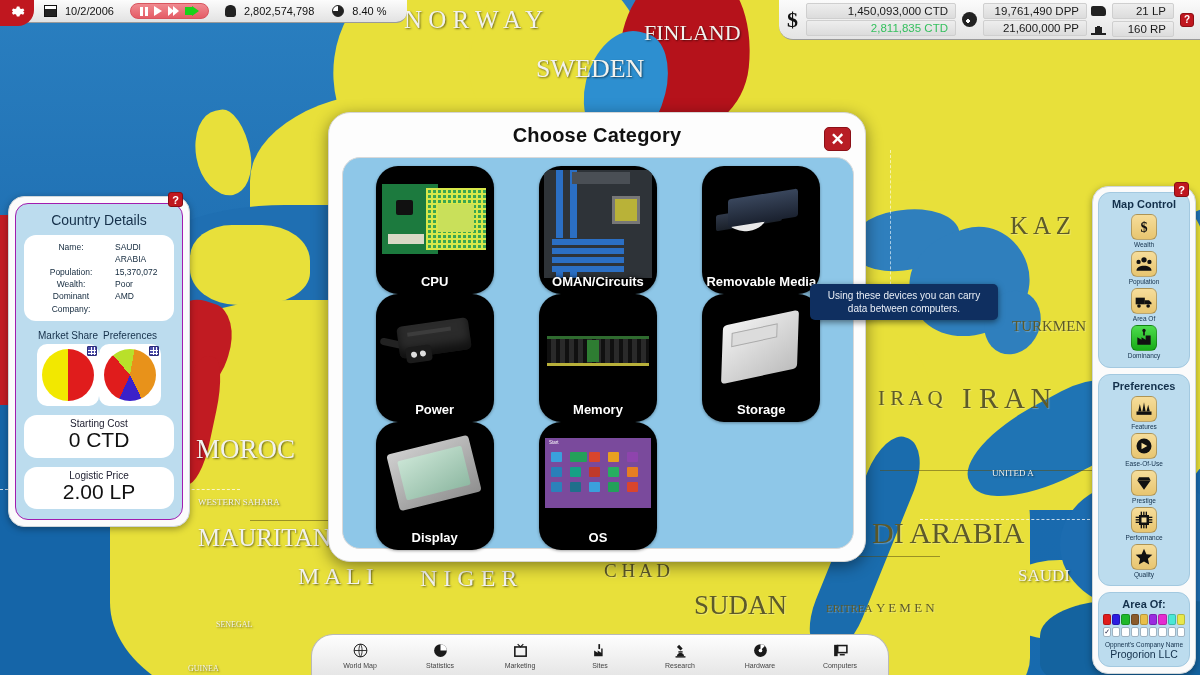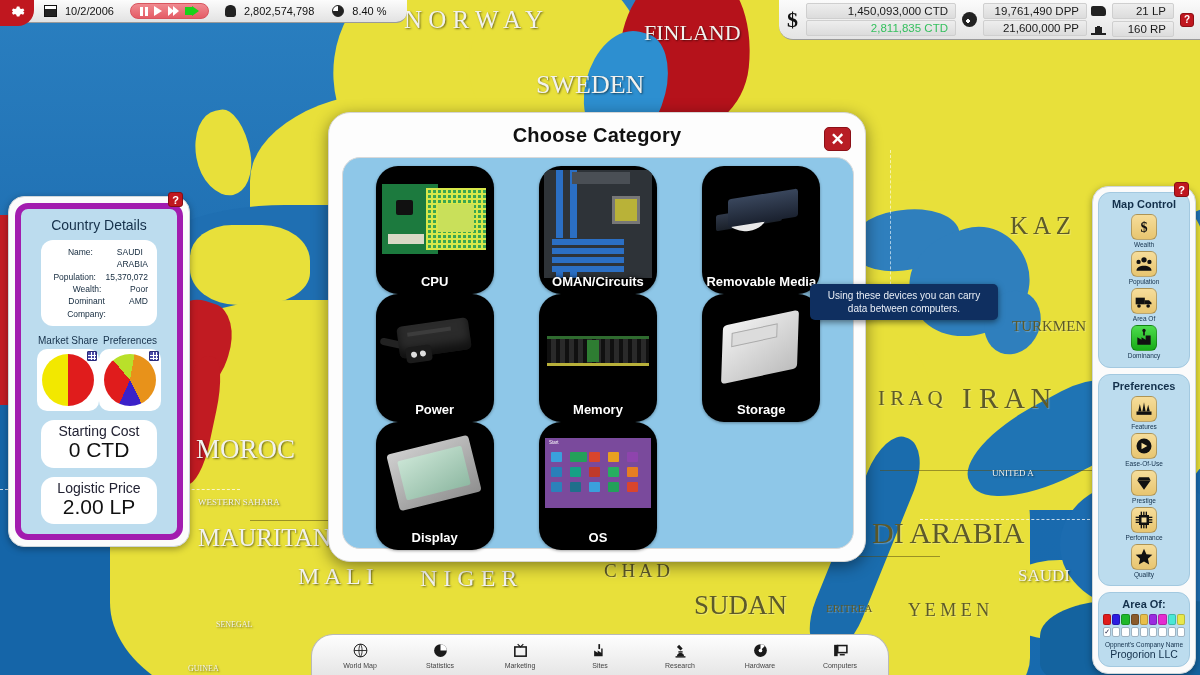--- a/index.html
+++ b/index.html
@@ -140,22 +140,22 @@
     border:1px solid #8d0f15; margin-left:6px;
   }
 
   
   .panel {
     position:absolute; background:#fbfbfb;
     border:1px solid #cfd6da; border-radius:16px;
     box-shadow:0 2px 7px rgba(0,0,0,.35); z-index:30;
   }
   .panel-inner {
-    background:#bcdcee; border:6px solid #a21caf; border-radius:13px;
-    margin:6px; padding:8px 20px 10px;
+    background:#bcdcee; border:1px solid #a21caf; border-radius:13px;
+    margin:6px; padding:8px 8px 10px;
   }
   #country-panel { left:8px; top:196px; width:182px; }
   .panel-title { text-align:center; font-size:14px; color:#15304a; margin-bottom:7px; }
   .kv-box { background:#fff; border-radius:12px; padding:6px 9px; }
   .kv-row { display:flex; font-size:8.5px; color:#13293d; line-height:1.45; }
   .kv-k { width:82px; text-align:center; padding-right:6px; }
   .kv-v { flex:1; text-align:left; }
   .pies { display:flex; justify-content:center; margin-top:9px; }
   .pie-wrap { text-align:center; }
   .pie-cap { font-size:10px; color:#15304a; margin-bottom:3px; }
@@ -168,21 +168,21 @@
       linear-gradient(#fff,#fff) 0 6px/10px 1px no-repeat,
       linear-gradient(#fff,#fff) 3px 0/1px 10px no-repeat,
       linear-gradient(#fff,#fff) 6px 0/1px 10px no-repeat,
       #4b4ba8;
     border:1px solid #2a2a7a; border-radius:1px;
   }
   .stat-box {
     background:#fff; border-radius:13px; margin-top:9px;
     padding:3px 0 6px; text-align:center;
   }
-  .stat-lab { font-size:14px; color:#223; }
+  .stat-lab { font-size:10px; color:#223; }
   .stat-val { font-size:21px; color:#111; line-height:1.08; }
 
   
   #map-control-panel { right:4px; top:186px; width:104px; }
   #map-control-panel .panel-inner { margin:5px; padding:0; background:transparent; border:none; }
   .sub-card {
     background:#bcdcee; border:1px solid #a3c9e0; border-radius:12px;
     padding:5px 4px 6px; margin-bottom:6px;
   }
   .sub-title { text-align:center; font-size:11px; font-weight:bold; color:#13304b; margin-bottom:4px; }
@@ -361,34 +361,34 @@
     <div class="border-line" style="left:250px;top:520px;width:420px;"></div>
     <div class="border-line" style="left:560px;top:556px;width:380px;"></div>
     <div class="border-line" style="left:880px;top:470px;width:230px;"></div>
     <div class="dashline" style="left:0px;top:489px;width:240px;"></div>
     <div class="dashline" style="left:920px;top:519px;width:170px;"></div>
     <div class="dashline" style="left:890px;top:150px;width:0;height:170px;border-top:none;border-left:1px dashed rgba(255,255,255,.6);"></div>
 
     <div id="map-labels">
         <div class="map-label" style="left: 404px; top: 6px; font-size: 25px;">N O R W A Y</div>
         <div class="map-label" style="left: 644px; top: 20px; font-size: 22px;">FINLAND</div>
-        <div class="map-label" style="left: 536px; top: 70px; font-size: 26px;">SWEDEN</div>
+        <div class="map-label" style="left: 536px; top: 54px; font-size: 26px;">SWEDEN</div>
         <div class="map-label ml-dark" style="left: 1010px; top: 212px; font-size: 25px;">K A Z</div>
         <div class="map-label ml-dark" style="left: 1012px; top: 318px; font-size: 15px;">TURKMEN</div>
         <div class="map-label ml-dark" style="left: 878px; top: 386px; font-size: 21px;">I R A Q</div>
         <div class="map-label ml-dark" style="left: 962px; top: 382px; font-size: 29px;">I R A N</div>
         <div class="map-label" style="left: 196px; top: 434px; font-size: 27px;">MOROC</div>
         <div class="map-label" style="left: 198px; top: 497px; font-size: 9px;">WESTERN SAHARA</div>
         <div class="map-label" style="left: 198px; top: 524px; font-size: 25px;">MAURITAN</div>
         <div class="map-label" style="left: 298px; top: 563px; font-size: 24px;">M A L I</div>
         <div class="map-label" style="left: 420px; top: 565px; font-size: 24px;">N I G E R</div>
         <div class="map-label ml-dark" style="left: 604px; top: 560px; font-size: 19px;">C H A D</div>
         <div class="map-label ml-dark" style="left: 694px; top: 590px; font-size: 27px;">SUDAN</div>
         <div class="map-label ml-dark" style="left: 826px; top: 602px; font-size: 11px;">ERITREA</div>
-        <div class="map-label ml-dark" style="left: 908px; top: 600px; font-size: 18px;">Y E M E N</div>
+        <div class="map-label ml-dark" style="left: 876px; top: 600px; font-size: 13px;">Y E M E N</div>
         <div class="map-label ml-dark" style="left: 872px; top: 516px; font-size: 30px;">DI ARABIA</div>
         <div class="map-label" style="left: 992px; top: 468px; font-size: 9px;">UNITED A</div>
         <div class="map-label" style="left: 1018px; top: 566px; font-size: 17px;">SAUDI</div>
         <div class="map-label" style="left: 216px; top: 620px; font-size: 8px;">SENEGAL</div>
         <div class="map-label" style="left: 188px; top: 664px; font-size: 8px;">GUINEA</div>
       </div>
   </div>
 
   <div class="topbar">
     <div class="tb-left">

